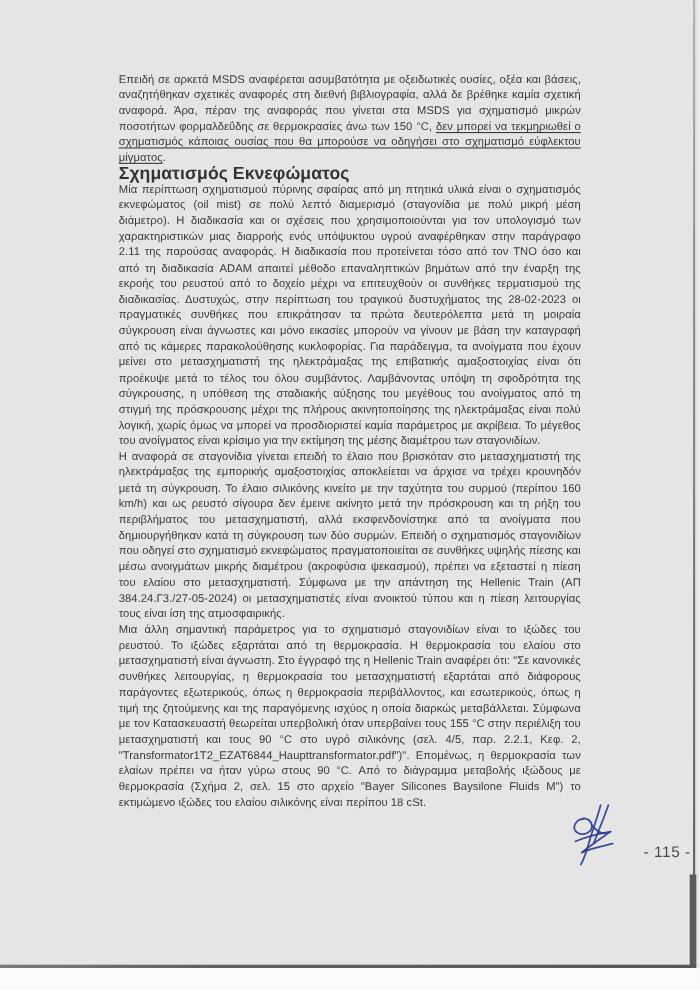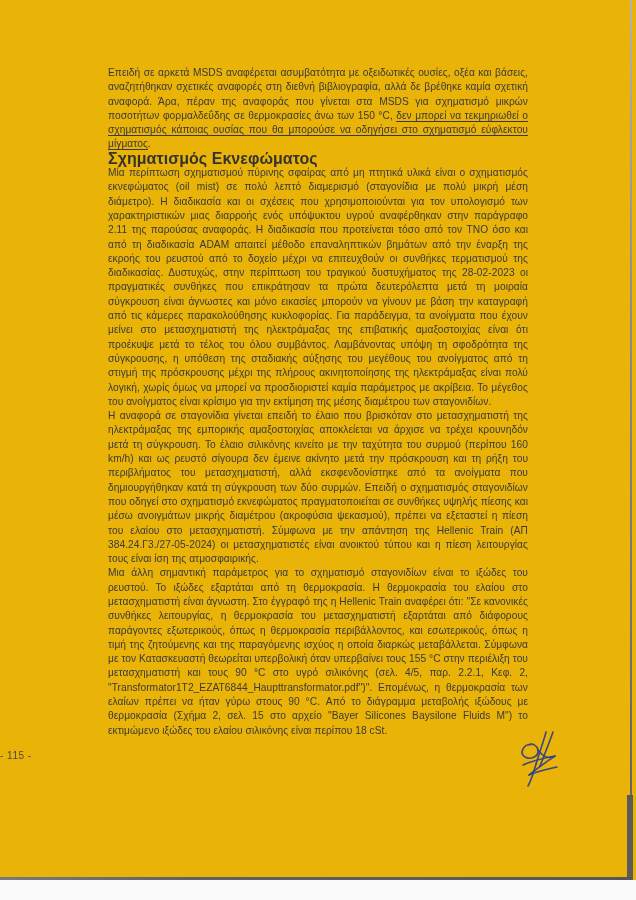--- a/index.html
+++ b/index.html
@@ -8,21 +8,21 @@
     width: 636px;
     height: 900px;
     background: #ffffff;
     overflow: hidden;
     font-family: "Liberation Sans", "DejaVu Sans", sans-serif;
   }
   .sheet {
     position: relative;
     width: 636px;
     height: 900px;
-    background: #eab308;
+    background: #e5e5e5;
   }
   
   .content {
     position: absolute;
     left: 108px;
     top: 66px;
     width: 420px;
     color: #3a3a3a;
     font-size: 10.2px;
     line-height: 14.3px;
@@ -40,24 +40,24 @@
   }
   .u-claim {
     text-decoration: underline;
     text-decoration-thickness: 1px;
     text-underline-offset: 2px;
   }
   
   .page-number {
     position: absolute;
     left: 0;
-    top: 750px;
+    top: 766px;
     width: 628px;
-    text-align: left;
-    font-size: 10px;
+    text-align: right;
+    font-size: 14px;
     color: #4a4a4a;
     letter-spacing: 0.5px;
   }
   
   .signature {
     position: absolute;
     left: 512px;
     top: 731px;
     width: 54px;
     height: 56px;

